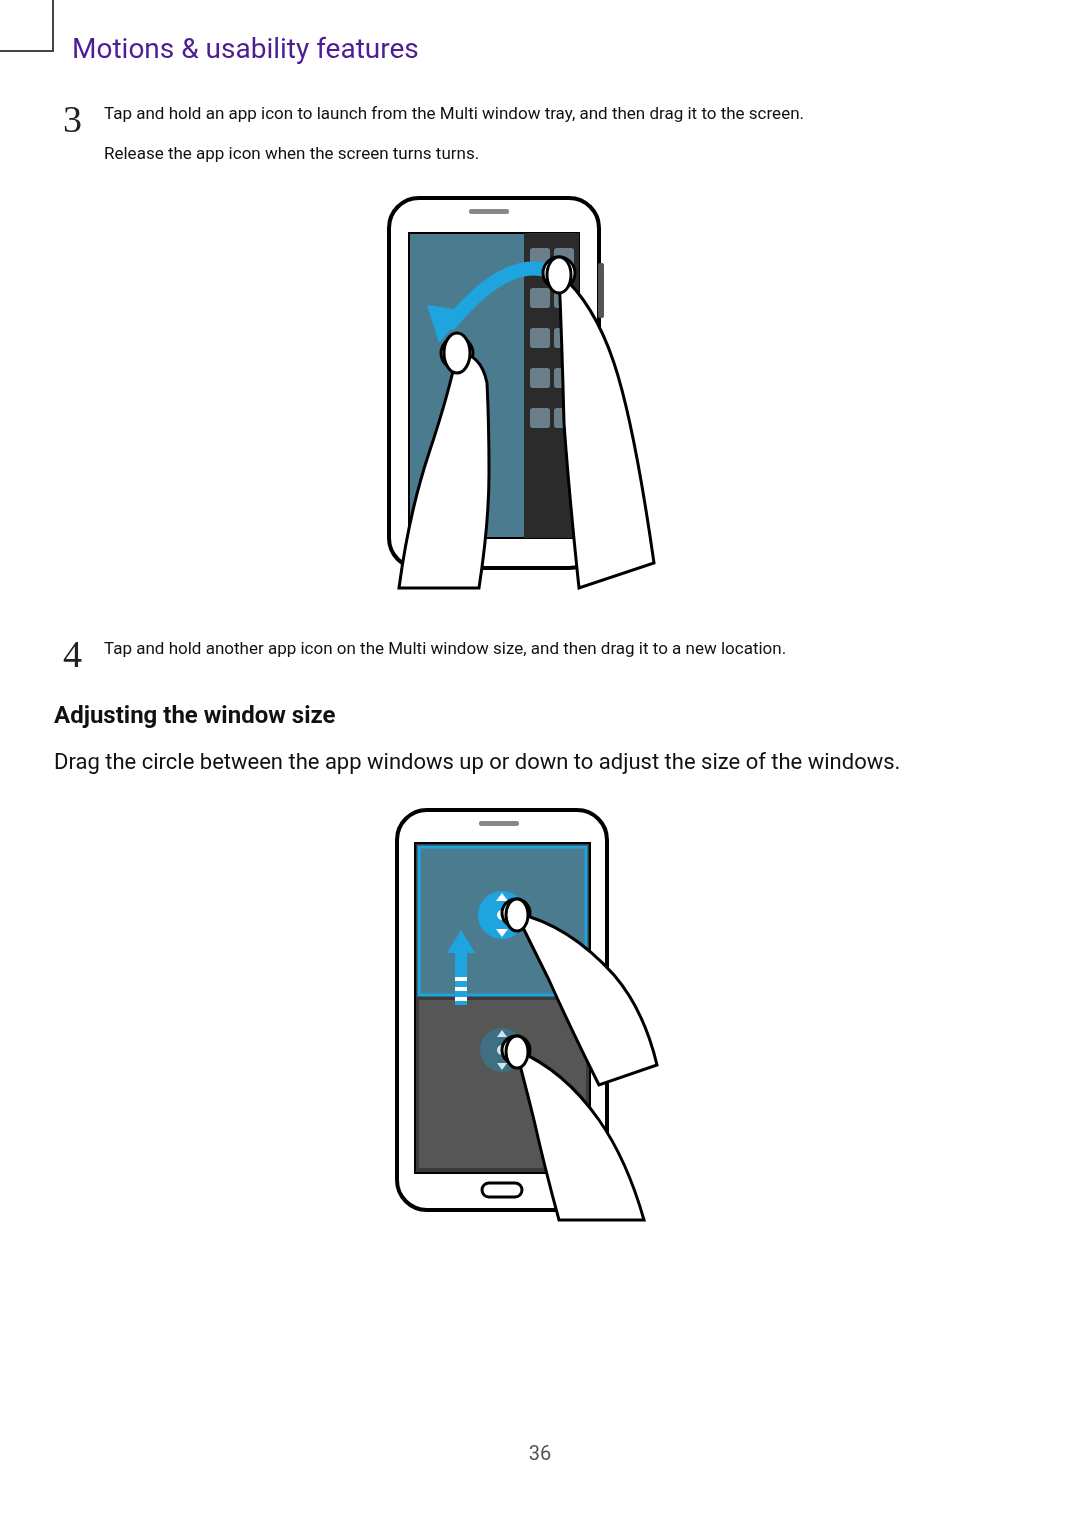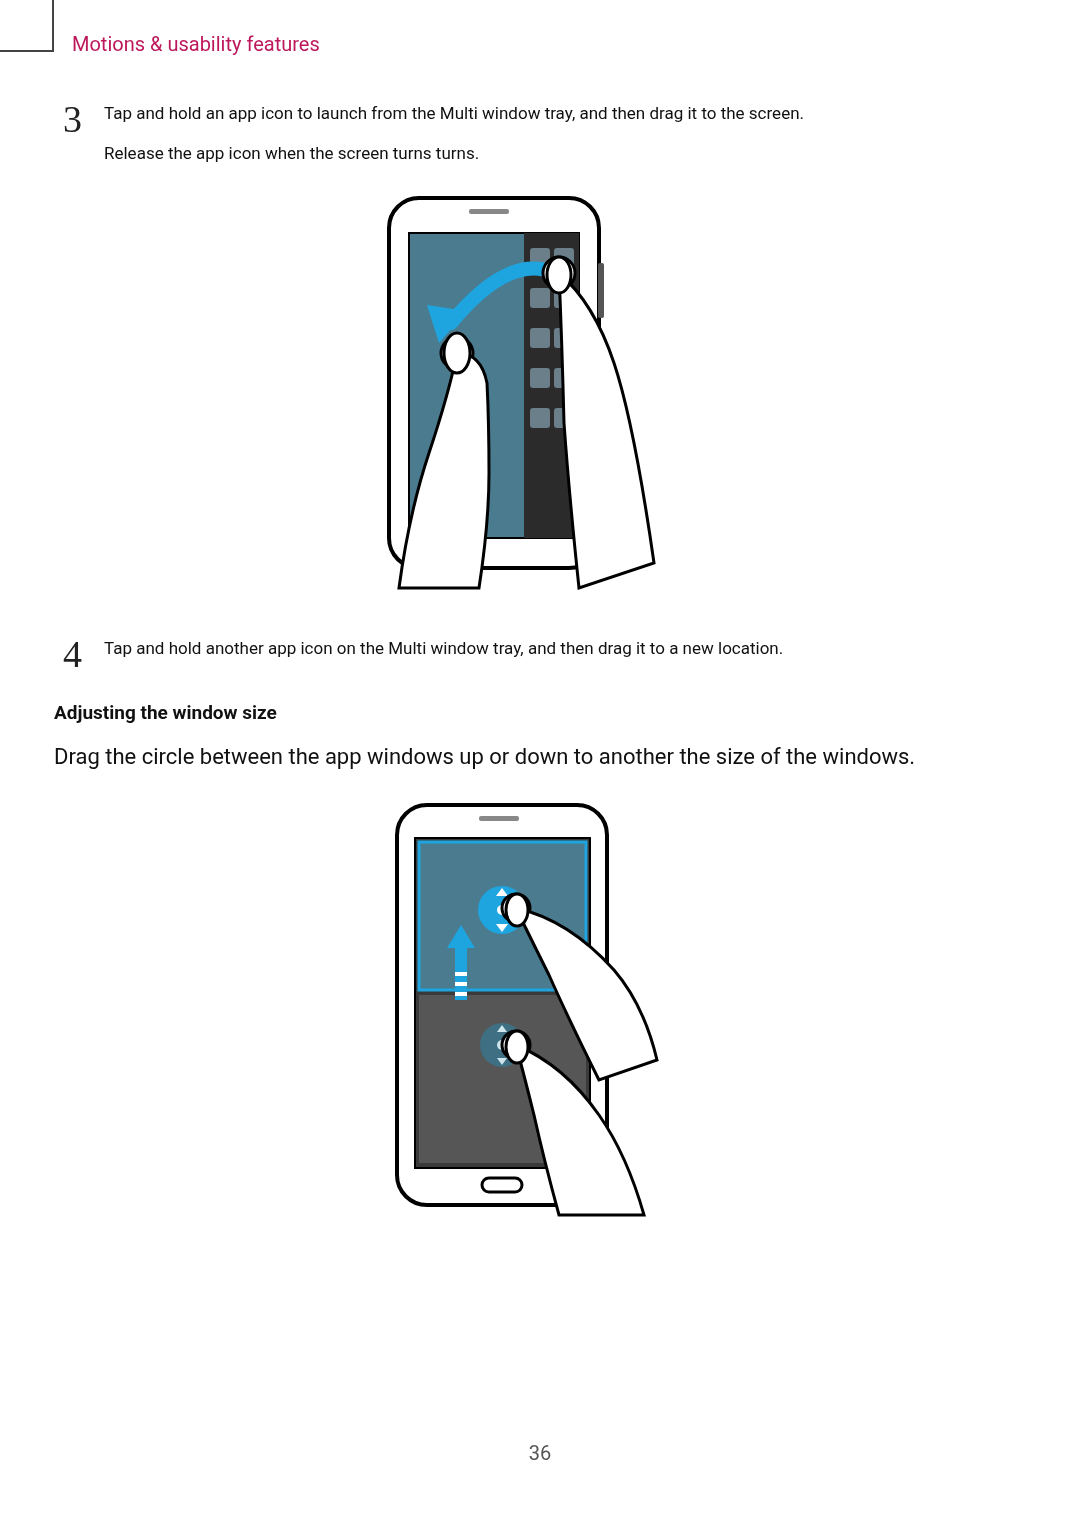--- a/index.html
+++ b/index.html
@@ -24,22 +24,22 @@
       left: 0;
       top: 50px;
       width: 54px;
       height: 2px;
       background: #444;
     }
     .breadcrumb {
       position: absolute;
       left: 72px;
       top: 32px;
-      font-size: 20px;
-      color: #be185d;
+      font-size: 28px;
+      color: #4c1d95;
     }
     .content {
       position: absolute;
       left: 54px;
       top: 100px;
       width: 920px;
     }
     .step {
       display: flex;
       align-items: flex-start;
@@ -61,21 +61,21 @@
       color: #111;
       flex: 1;
     }
     .step-text p + p { margin-top: 14px; }
     .figure-wrap {
       display: flex;
       justify-content: center;
       margin: 26px 0 42px 0;
     }
     .subheading {
-      font-size: 19px;
+      font-size: 24px;
       font-weight: 700;
       margin: 28px 0 16px 0;
     }
     .body-text {
       font-size: 22px;
       line-height: 1.55;
       margin-bottom: 8px;
     }
     .page-num {
       position: absolute;
@@ -137,26 +137,26 @@
       <path d="M 190 80 Q 225 110 245 170 Q 265 230 285 370 L 210 395 Q 200 300 195 230 Q 193 150 190 80 Z" fill="#fff" stroke="#000" stroke-width="3"></path>
       <ellipse cx="190" cy="82" rx="12" ry="18" fill="#fff" stroke="#000" stroke-width="3"></ellipse>
 
       <rect x="229" y="70" width="6" height="55" rx="2" fill="#555"></rect>
     </svg>
   </div>
 
   <div class="step">
     <div class="step-num">4</div>
     <div class="step-text">
-      <p>Tap and hold another app icon on the Multi window tray, and then drag it to a new location.</p>
+      <p>Tap and hold another app icon on the Multi window size, and then drag it to a new location.</p>
     </div>
   </div>
 
   <div class="subheading">Adjusting the window size</div>
-  <div class="body-text">Drag the circle between the app windows up or down to another the size of the windows.</div>
+  <div class="body-text">Drag the circle between the app windows up or down to adjust the size of the windows.</div>
 
   <div class="figure-wrap">
     <svg width="290" height="420" viewBox="0 0 290 420">
 
       <rect x="28" y="5" width="210" height="400" rx="30" ry="30" fill="#fff" stroke="#000" stroke-width="4"></rect>
       <rect x="110" y="16" width="40" height="5" rx="2" fill="#888"></rect>
 
       <rect x="46" y="38" width="175" height="330" fill="#3a3a3a" stroke="#000" stroke-width="2"></rect>
 
       <rect x="50" y="42" width="167" height="148" fill="#4b7b8e" stroke="#1ea5e0" stroke-width="3"></rect>

